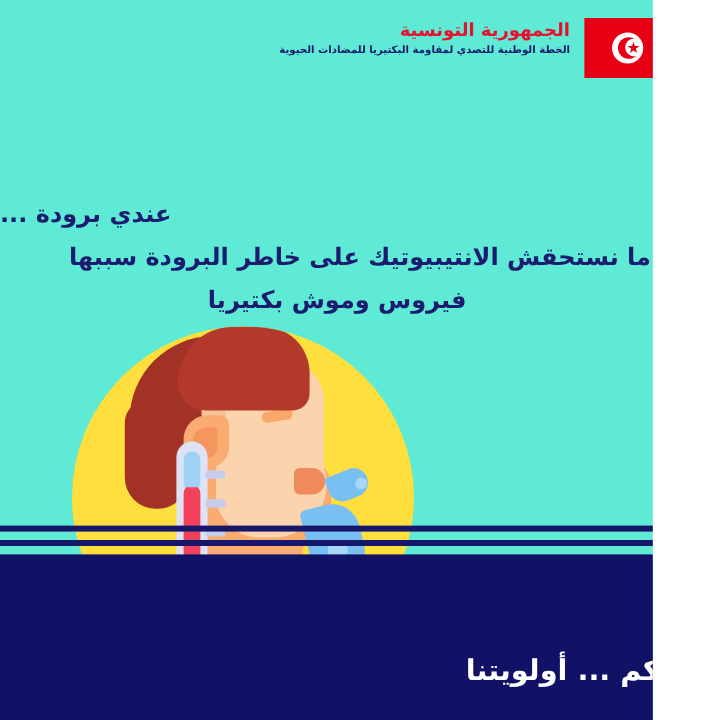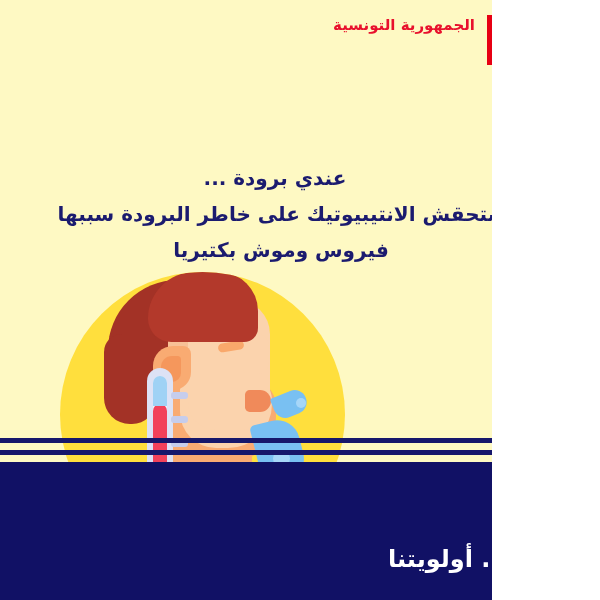--- a/index.html
+++ b/index.html
@@ -3,21 +3,21 @@
 <meta charset="utf-8">
 <style>
   html,body{margin:0;padding:0;}
   body{
     width:600px;height:600px;
     background:#ffffff;
     font-family:"DejaVu Sans","Liberation Sans",sans-serif;
     overflow:hidden;
     position:relative;
   }
-  .poster{position:relative;width:492px;height:600px;background:#fef9c3;overflow:hidden;}
+  .poster{position:relative;width:544px;height:600px;background:#5eead4;overflow:hidden;}
 
   
   .header{position:absolute;top:0;left:0;width:600px;height:82px;}
   .brand{
     position:absolute;right:125px;top:16px;
     text-align:right;direction:rtl;
   }
   .brand-title{
     color:#e8112d;font-weight:bold;font-size:15px;line-height:19px;
     letter-spacing:0px;white-space:nowrap;
@@ -52,21 +52,21 @@
     direction:rtl;text-align:center;
     color:#1b1b6f;font-weight:bold;font-size:21px;line-height:30px;
   }
 
   
   .copy{
     position:absolute;top:160px;left:0;width:600px;
     direction:rtl;color:#1b1b6f;font-weight:bold;
   }
   .copy-line{line-height:36px;}
-  .copy-l1{font-size:20px;text-align:center;padding-right:70px;margin-left:20px;}
+  .copy-l1{font-size:20px;text-align:left;padding-right:70px;}
   .copy-l2{font-size:20px;text-align:center;padding:0 30px;}
   .copy-l3{font-size:20px;text-align:center;padding-right:70px;padding-left:32px;}
 
   
   .illus{position:absolute;left:60px;top:272px;width:290px;height:290px;}
   .circle{
     position:absolute;left:0;top:0;width:285px;height:285px;border-radius:50%;
     background:#ffdf3d;overflow:hidden;
   }
   .hair{
@@ -202,20 +202,21 @@
   }
 </style>
 </head>
 <body>
 
 <div class="poster">
 
   <div class="header">
     <div class="brand">
       <div class="brand-title">الجمهورية التونسية</div>
+      <div class="brand-sub">الخطة الوطنية للتصدي لمقاومة البكتيريا للمضادات الحيوية</div>
     </div>
     <div class="flag">
       <div class="flag-disc">
         <div class="flag-crescent"></div>
         <div class="flag-star">★</div>
       </div>
     </div>
   </div>
 
 

